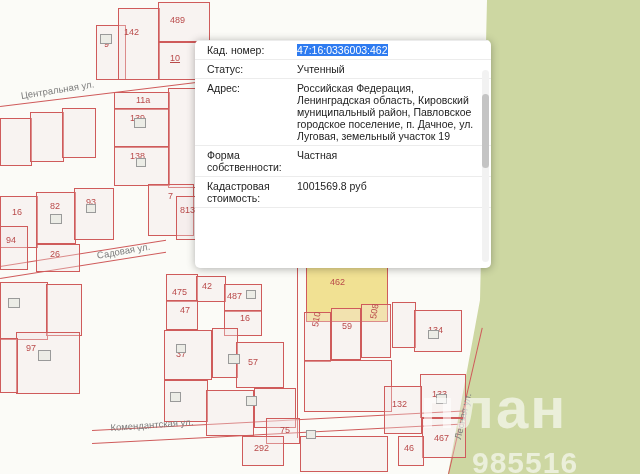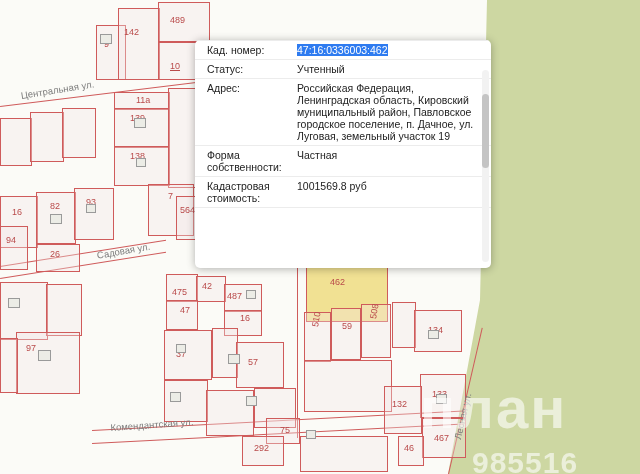--- a/index.html
+++ b/index.html
@@ -42,41 +42,41 @@
       <div class="mline" style="left: 92px; top: 443px; width: 372px; transform: rotate(-3deg);"></div>
       <div class="mline" style="left: 298px; top: 268px; width: 170px; transform: rotate(90deg);"></div>
       <div class="mline" style="left: 448px; top: 474px; width: 150px; transform: rotate(-77deg);"></div>
       <div class="parcel" style="left: 96px; top: 25px; width: 30px; height: 55px;"></div>
       <div class="plabel" style="left: 104px; top: 40px;">9</div>
       <div class="parcel" style="left: 118px; top: 8px; width: 42px; height: 72px;"></div>
       <div class="plabel" style="left: 124px; top: 28px;">142</div>
       <div class="parcel" style="left: 158px; top: 2px; width: 52px; height: 40px;"></div>
       <div class="plabel" style="left: 170px; top: 16px;">489</div>
       <div class="parcel" style="left: 158px; top: 42px; width: 52px; height: 38px;"></div>
-      <div class="plabel" style="left: 170px; top: 62px; text-decoration: underline;">10</div>
+      <div class="plabel" style="left: 170px; top: 54px; text-decoration: underline;">10</div>
       <div class="parcel" style="left: 0px; top: 118px; width: 32px; height: 48px;"></div>
       <div class="parcel" style="left: 30px; top: 112px; width: 34px; height: 50px;"></div>
       <div class="parcel" style="left: 62px; top: 108px; width: 34px; height: 50px;"></div>
       <div class="parcel" style="left: 114px; top: 92px; width: 56px; height: 18px;"></div>
       <div class="plabel" style="left: 136px; top: 96px;">11а</div>
       <div class="parcel" style="left: 114px; top: 108px; width: 56px; height: 40px;"></div>
       <div class="plabel" style="left: 130px; top: 114px;">139</div>
       <div class="parcel" style="left: 114px; top: 146px; width: 56px; height: 40px;"></div>
       <div class="plabel" style="left: 130px; top: 152px;">138</div>
       <div class="parcel" style="left: 168px; top: 88px; width: 42px; height: 100px;"></div>
       <div class="parcel" style="left: 0px; top: 196px; width: 38px; height: 52px;"></div>
       <div class="plabel" style="left: 12px; top: 208px;">16</div>
       <div class="parcel" style="left: 36px; top: 192px; width: 40px; height: 52px;"></div>
       <div class="plabel" style="left: 50px; top: 202px;">82</div>
       <div class="parcel" style="left: 74px; top: 188px; width: 40px; height: 52px;"></div>
       <div class="plabel" style="left: 86px; top: 198px;">93</div>
       <div class="parcel" style="left: 148px; top: 184px; width: 46px; height: 52px;"></div>
       <div class="plabel" style="left: 168px; top: 192px;">7</div>
       <div class="parcel" style="left: 176px; top: 196px; width: 36px; height: 44px;"></div>
-      <div class="plabel" style="left: 180px; top: 206px;">564</div>
+      <div class="plabel" style="left: 180px; top: 206px;">813</div>
       <div class="parcel" style="left: 0px; top: 226px; width: 28px; height: 44px;"></div>
       <div class="plabel" style="left: 6px; top: 236px;">94</div>
       <div class="parcel" style="left: 36px; top: 244px; width: 44px; height: 28px;"></div>
       <div class="plabel" style="left: 50px; top: 250px;">26</div>
       <div class="parcel" style="left: 0px; top: 282px; width: 48px; height: 58px;"></div>
       <div class="parcel" style="left: 46px; top: 284px; width: 36px; height: 52px;"></div>
       <div class="parcel" style="left: 16px; top: 332px; width: 64px; height: 62px;"></div>
       <div class="plabel" style="left: 26px; top: 344px;">97</div>
       <div class="parcel" style="left: 0px; top: 338px; width: 18px; height: 55px;"></div>
       <div class="parcel" style="left: 166px; top: 274px; width: 32px; height: 28px;"></div>

